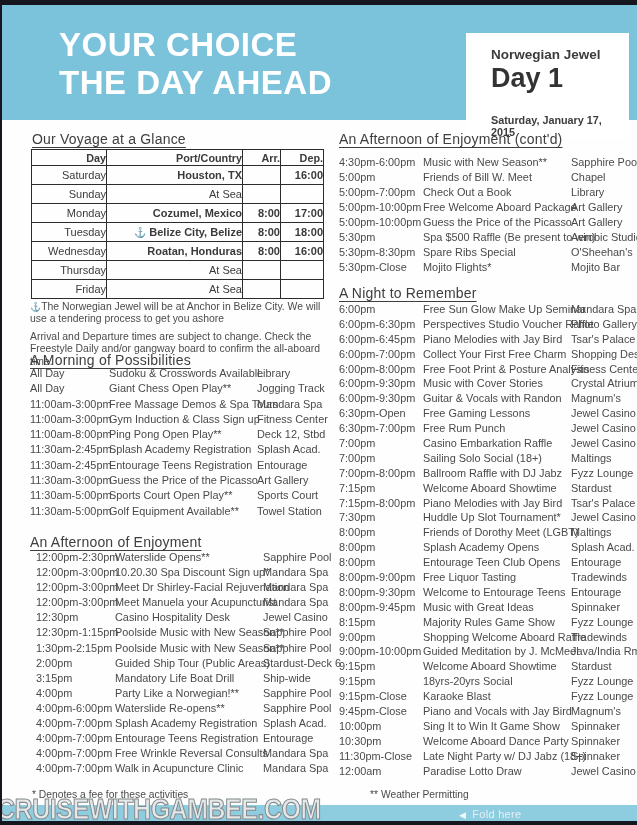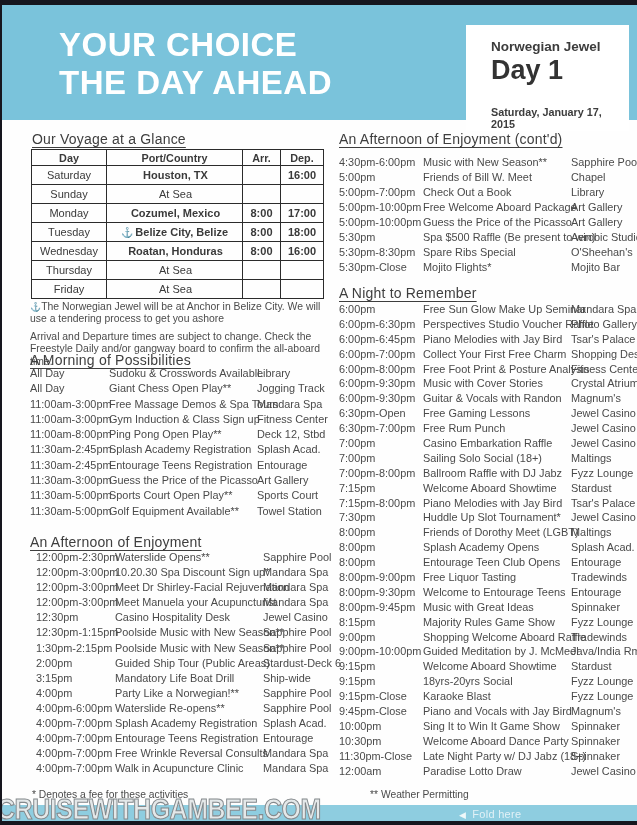--- a/index.html
+++ b/index.html
@@ -17,38 +17,38 @@
     border-top:5px solid var(--edge-dark);
     border-left:2px solid var(--edge-dark);
   }
   
   .header-band{position:absolute;left:0;top:0;width:637px;height:115px;background:var(--header-blue);}
   .page-title{
     position:absolute;left:57px;top:21px;color:#fff;font-weight:700;
     font-size:33px;line-height:38px;letter-spacing:.5px;
   }
   .date-box{
-    position:absolute;left:464px;top:20px;width:163px;height:106px;background:#fff;
+    position:absolute;left:464px;top:28px;width:163px;height:106px;background:#fff;
     padding:14px 10px 4px 25px;color:var(--ink-dark);
   }
   .ship-name{font-size:13.5px;font-weight:700;color:#3c3c3c;}
   .day-label{font-size:27px;font-weight:700;color:#333;margin-top:1px;}
   .date-line{font-size:10.8px;font-weight:700;color:#3c3c3c;margin-top:20px;}
   
   .sec-heading{
     position:absolute;font-size:14px;color:#3e3e3e;
     text-decoration:underline;text-underline-offset:3px;letter-spacing:.2px;white-space:nowrap;
   }
   
   .voyage-table{
     position:absolute;left:29px;top:144px;width:292px;
     border-collapse:collapse;font-size:11px;color:#3a3a3a;table-layout:fixed;
   }
   .voyage-table th,.voyage-table td{
-    border:1.6px solid #2b2b2b;text-align:center;vertical-align:middle;
+    border:1.6px solid #2b2b2b;text-align:right;vertical-align:middle;
     height:19px;overflow:hidden;white-space:nowrap;
   }
   .voyage-table th{height:16px;font-weight:700;font-size:10.8px;}
   .col-day{width:75px;}.col-port{width:136px;}.col-arr{width:38px;}.col-dep{width:43px;}
   .c-arr,.c-dep{font-weight:700;}
   .port-row .port-name{font-weight:700;}
   .sea-row .port-name{font-weight:400;}
   .anchor{font-size:10px;margin-right:2px;}
   
   .notes{position:absolute;left:28px;top:296px;width:300px;font-size:10.4px;line-height:12.4px;color:#4b4b4b;}

